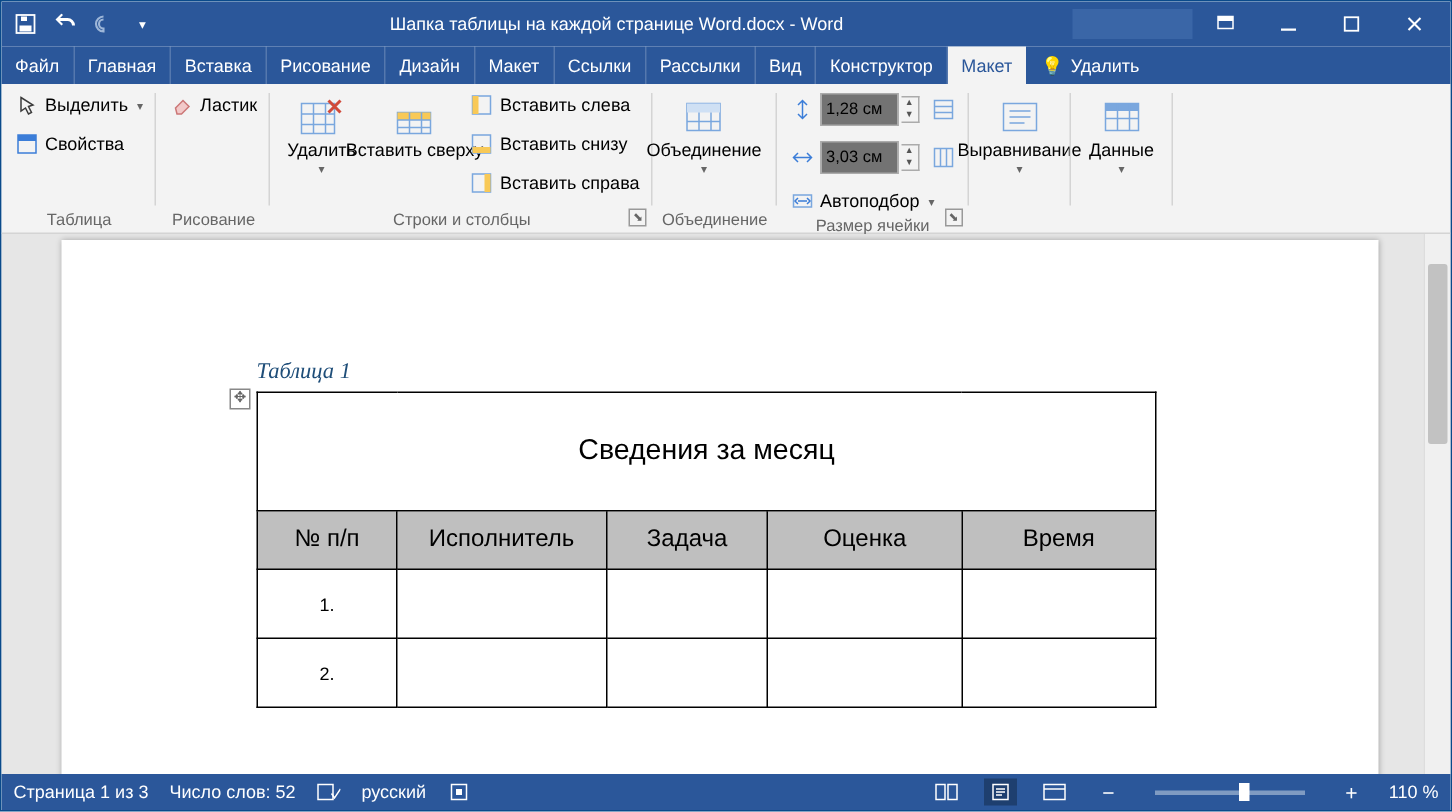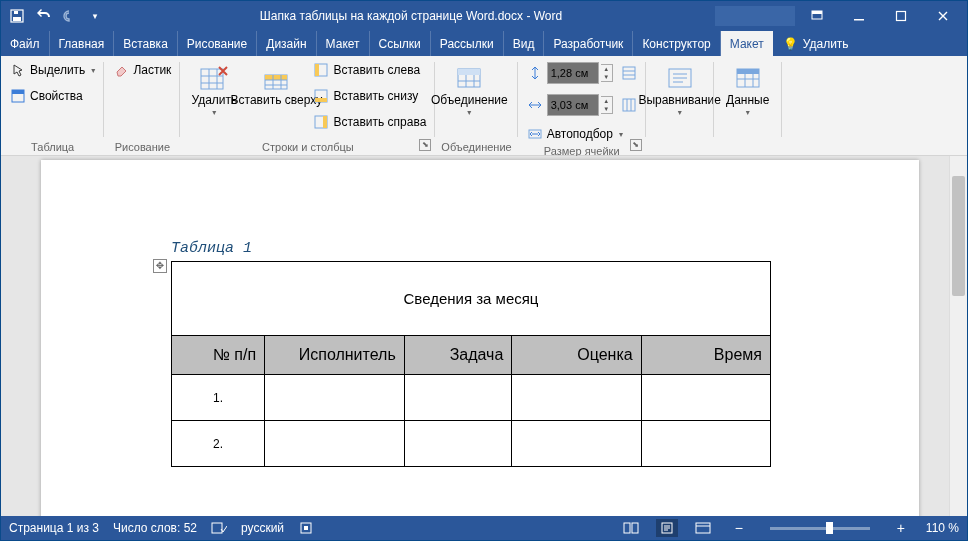--- a/index.html
+++ b/index.html
@@ -25,25 +25,25 @@
 .rbtn{display:flex;align-items:center;gap:4px;padding:2px 3px;cursor:pointer;white-space:nowrap;font-size:12px}
 .big{flex-direction:column;gap:2px;width:56px;text-align:center;font-size:11px;line-height:1.1;padding-top:4px}
 .big .ico{width:32px;height:28px;display:flex;align-items:center;justify-content:center}
 .ico{width:16px;height:16px;display:inline-flex;align-items:center;justify-content:center}
 .spin{display:flex;align-items:center;gap:2px}
 .spin input{width:52px;height:22px;border:1px solid #ababab;background:#737373;font-size:11px;padding:0 3px}
 .spin .arrows{width:12px;height:18px;border:1px solid #ababab;border-left:none;display:flex;flex-direction:column}
 .spin .arrows div{flex:1;font-size:6px;text-align:center;line-height:8px;color:#555;cursor:pointer}
 .doc-area{flex:1;background:#e6e6e6;position:relative;overflow:hidden}
 .page{position:absolute;top:4px;left:40px;width:878px;background:#fff;box-shadow:0 0 4px rgba(0,0,0,0.3);padding:80px 130px 20px 130px;height:480px}
-.caption{color:#1f4e79;font-style:italic;font-family:Liberation Mono, monospace;font-size:15px;margin-bottom:4px}
+.caption{color:#1f4e79;font-style:italic;font-family:Liberation Serif, serif;font-size:15px;margin-bottom:4px}
 .handle{position:absolute;margin-left:-18px;margin-top:-2px;width:14px;height:14px;border:1px solid #888;font-size:10px;text-align:center;line-height:12px;color:#666;cursor:move;background:#fff}
 table.doc{border-collapse:collapse;width:600px;font-family:Calibri,sans-serif;font-size:16px}
-table.doc td,table.doc th{border:1.5px solid #000;padding:10px 8px;text-align:right;vertical-align:middle}
-table.doc .merged{text-align:center;font-size:15px;padding:28px 0}
+table.doc td,table.doc th{border:1.5px solid #000;padding:10px 8px;text-align:center;vertical-align:middle}
+table.doc .merged{text-align:center;font-size:19px;padding:28px 0}
 table.doc .hdr td{background:#bfbfbf;font-size:16px}
 table.doc .num{text-align:center;height:46px}
 .vscroll{position:absolute;right:0;top:0;bottom:0;width:18px;background:#f0f0f0;border-left:1px solid #ddd}
 .vscroll .thumb{position:absolute;left:2px;right:2px;top:20px;height:120px;background:#c2c2c2;border-radius:2px}
 .statusbar{height:24px;background:#2b579a;color:#fff;display:flex;align-items:center;padding:0 8px;font-size:11px;gap:14px}
 .statusbar .sp{flex:1}
 .statusbar .vbtn{width:22px;height:18px;display:flex;align-items:center;justify-content:center;cursor:pointer}
 .statusbar .vbtn.active{background:#1e3f6f}
 .zoom-slider{width:100px;height:3px;background:#7f9bc2;position:relative;margin:0 6px}
 .zoom-slider .zthumb{position:absolute;width:7px;height:12px;background:#fff;top:-5px;left:56px}
@@ -111,21 +111,20 @@
 <div class="tabs">
   <div class="tab">Файл</div>
   <div class="tab">Главная</div>
   <div class="tab">Вставка</div>
   <div class="tab">Рисование</div>
   <div class="tab">Дизайн</div>
   <div class="tab">Макет</div>
   <div class="tab">Ссылки</div>
   <div class="tab">Рассылки</div>
   <div class="tab">Вид</div>
-  <div class="tab">Разработчик</div>
   <div class="tab">Конструктор</div>
   <div class="tab active">Макет</div>
   <div class="help">
       <span class="ico">💡</span>
       <span>Удалить</span>
     </div>
   <div class="spacer"></div>
 
 </div>
 

